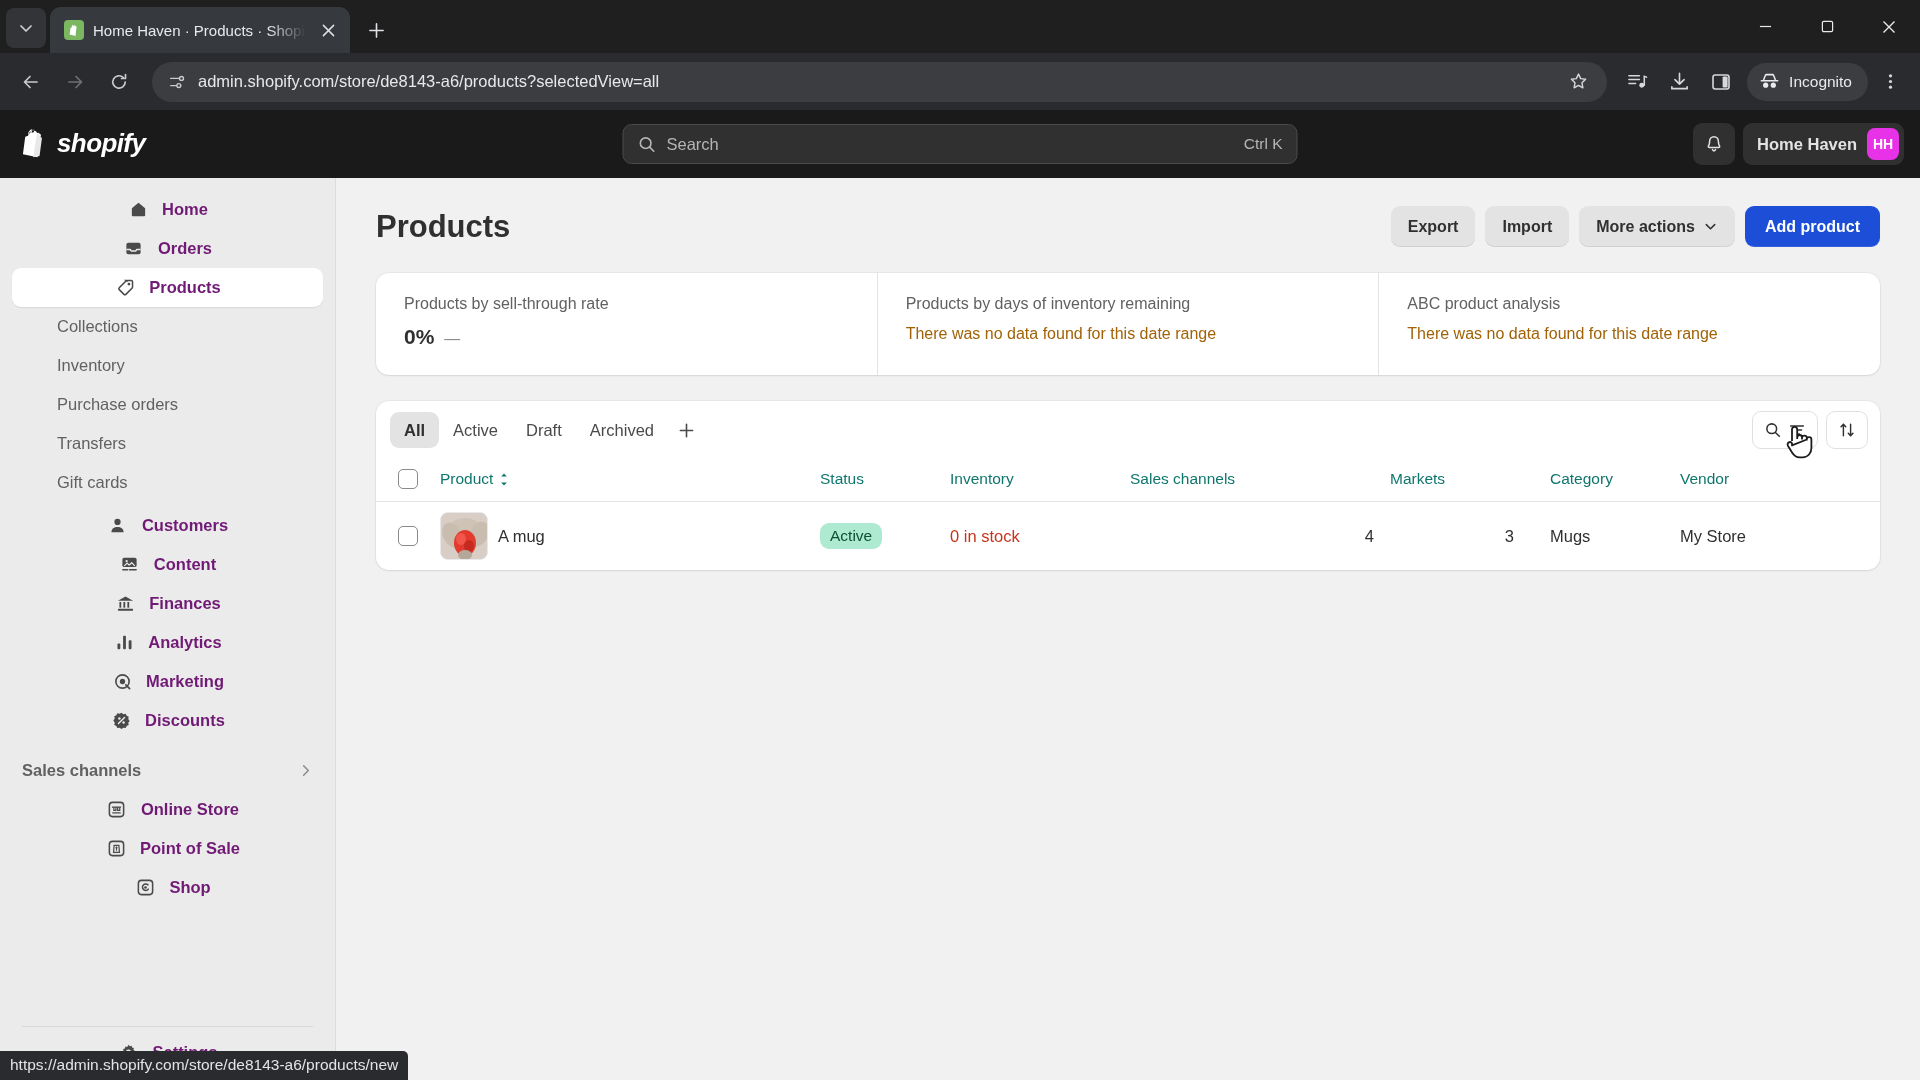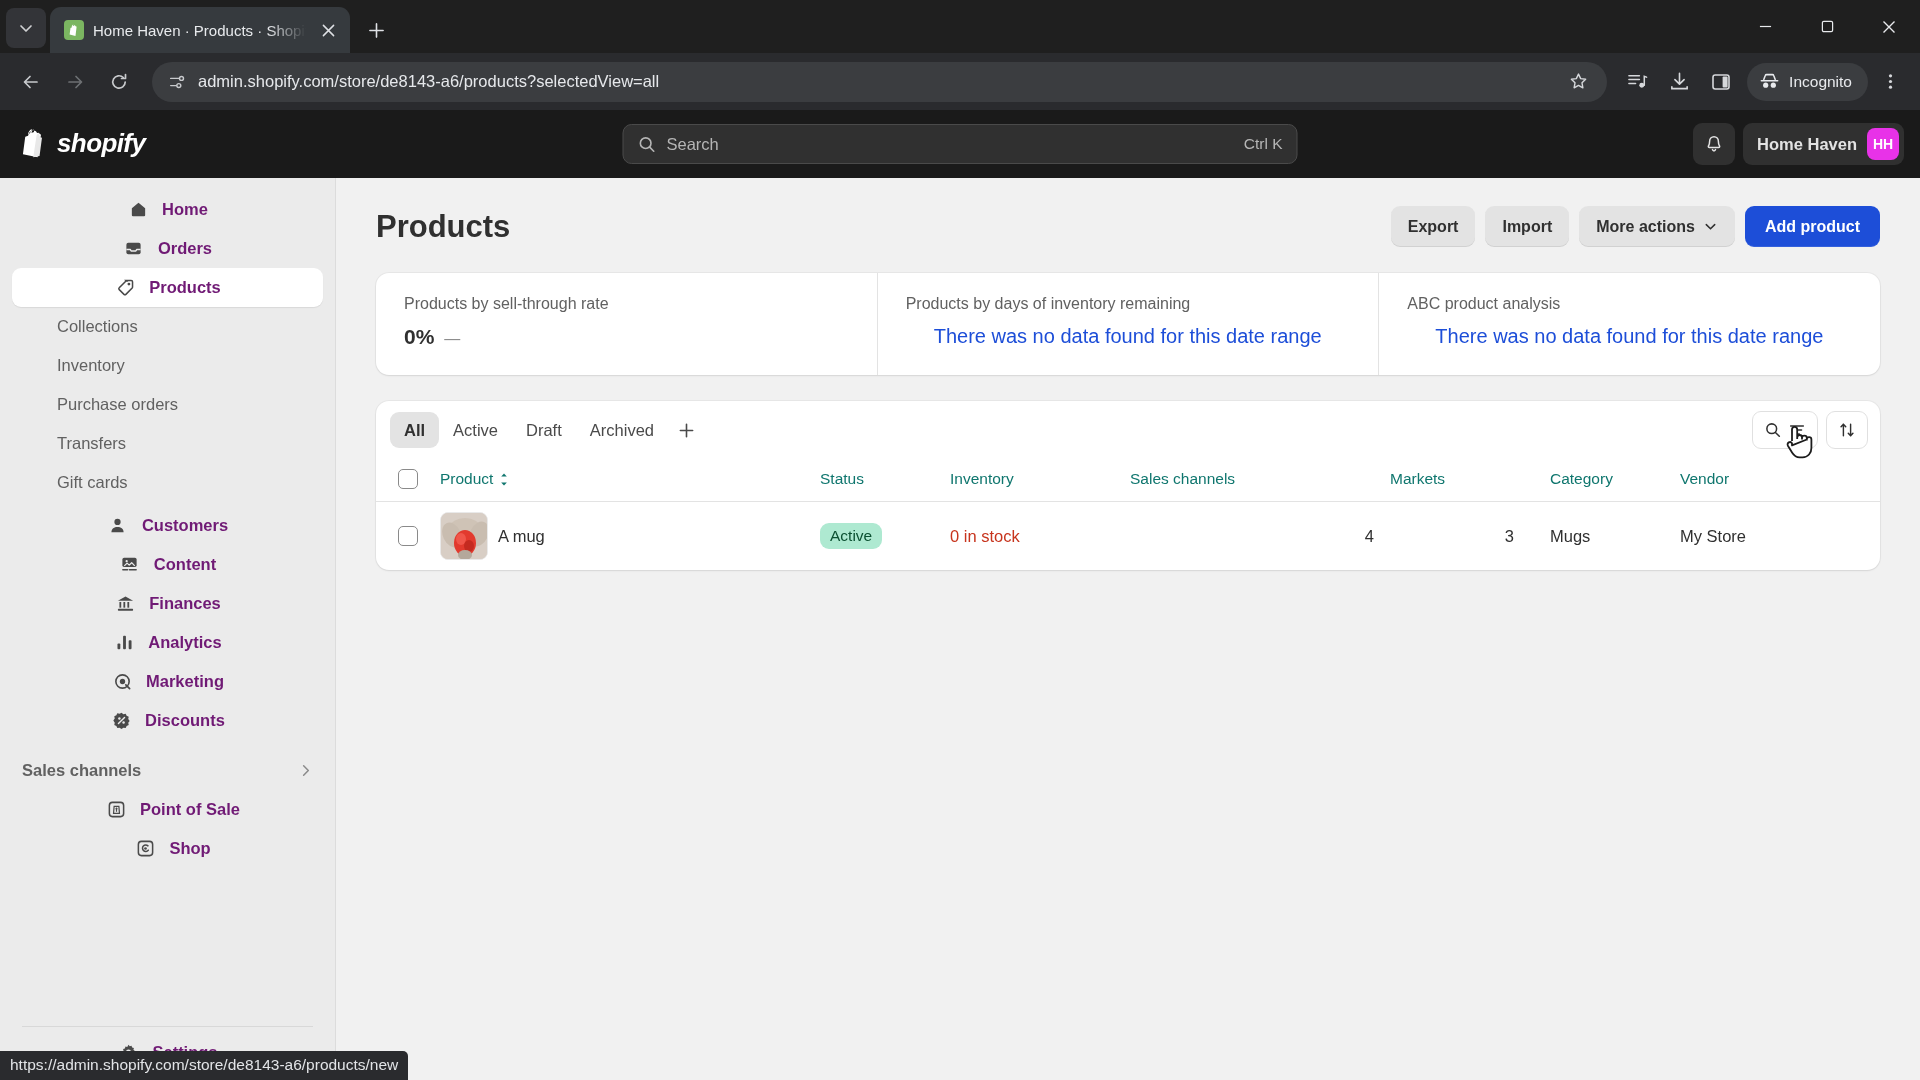--- a/index.html
+++ b/index.html
@@ -161,21 +161,21 @@
 
   .metrics-card {
     background: #fff; border-radius: 13px; box-shadow: 0 1px 2px rgba(0,0,0,.08), 0 0 0 1px rgba(0,0,0,.04);
     display: flex; margin-bottom: 26px; overflow: hidden;
   }
   .metric { flex: 1; padding: 22px 28px 26px 28px; }
   .metric + .metric { border-left: 1px solid #e3e3e3; }
   .metric-label { font-size: 16px; color: #616161; margin-bottom: 12px; }
   .metric-value { font-size: 21px; font-weight: 700; color: #303030; display: flex; align-items: baseline; gap: 10px; }
   .metric-trend { font-size: 16px; color: #8a8a8a; font-weight: 400; }
-  .metric-empty { font-size: 20px; color: #1d4ed8; margin-left: 28px; }
+  .metric-empty { font-size: 16px; color: #a16207; }
 
   .table-card {
     background: #fff; border-radius: 13px; box-shadow: 0 1px 2px rgba(0,0,0,.08), 0 0 0 1px rgba(0,0,0,.04);
     overflow: hidden;
   }
   .tabs-row { height: 58px; display: flex; align-items: center; padding: 0 12px 0 14px; }
   .tab-chip {
     height: 36px; border-radius: 9px; display: flex; align-items: center; padding: 0 14px;
     font-size: 16.5px; color: #4a4a4a; font-weight: 500;
   }
@@ -499,20 +499,29 @@
 
         <div class="section-head">
           <span>Sales channels</span>
           <span style="display:flex;color:#8a8a8a">
             <svg width="15" height="15" viewBox="0 0 16 16">
                 <path d="M6 3l5 5-5 5" stroke="currentColor" stroke-width="1.6" fill="none" stroke-linecap="round" stroke-linejoin="round"></path>
               </svg>
           </span>
         </div>
 
+        <div class="nav-item" style="padding-left:20px">
+          <span class="nav-icon">
+            <svg width="19" height="19" viewBox="0 0 20 20">
+                <rect x="2.5" y="2.5" width="15" height="15" rx="3.2" stroke="currentColor" stroke-width="1.6" fill="none"></rect>
+                <path d="M5.2 7.6h9.6M7.2 7.6v3.2h2.2V7.6M11.2 7.6v3.2h2.2V7.6M5.6 13.6h8.8" stroke="currentColor" stroke-width="1.3" fill="none"></path>
+              </svg>
+          </span>
+          <span>Online Store</span>
+        </div>
         <div class="nav-item" style="padding-left:20px">
           <span class="nav-icon">
             <svg width="19" height="19" viewBox="0 0 20 20">
                 <rect x="2.5" y="2.5" width="15" height="15" rx="3.2" stroke="currentColor" stroke-width="1.6" fill="none"></rect>
                 <path d="M7.5 6.6h5l.6 7.4h-6.2z" stroke="currentColor" stroke-width="1.3" fill="none"></path>
                 <path d="M10 8v4.4M8.8 9.2h2.4" stroke="currentColor" stroke-width="1.2"></path>
               </svg>
           </span>
           <span>Point of Sale</span>
         </div>

